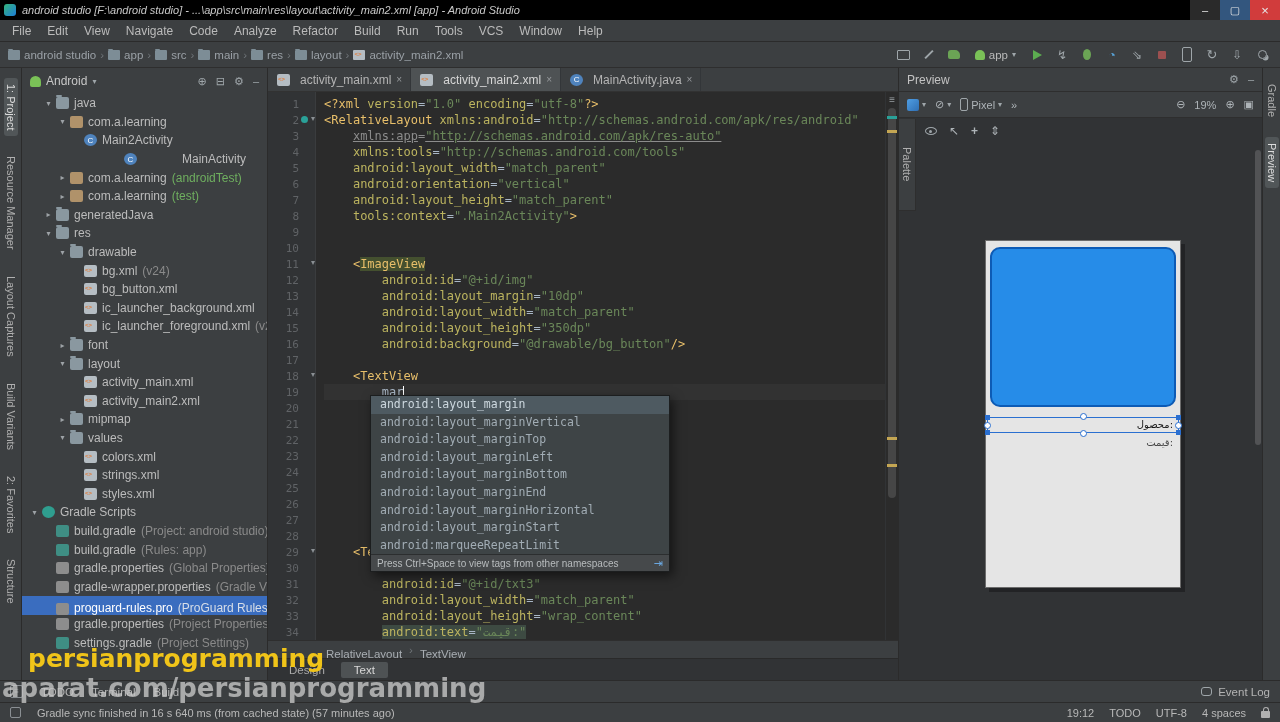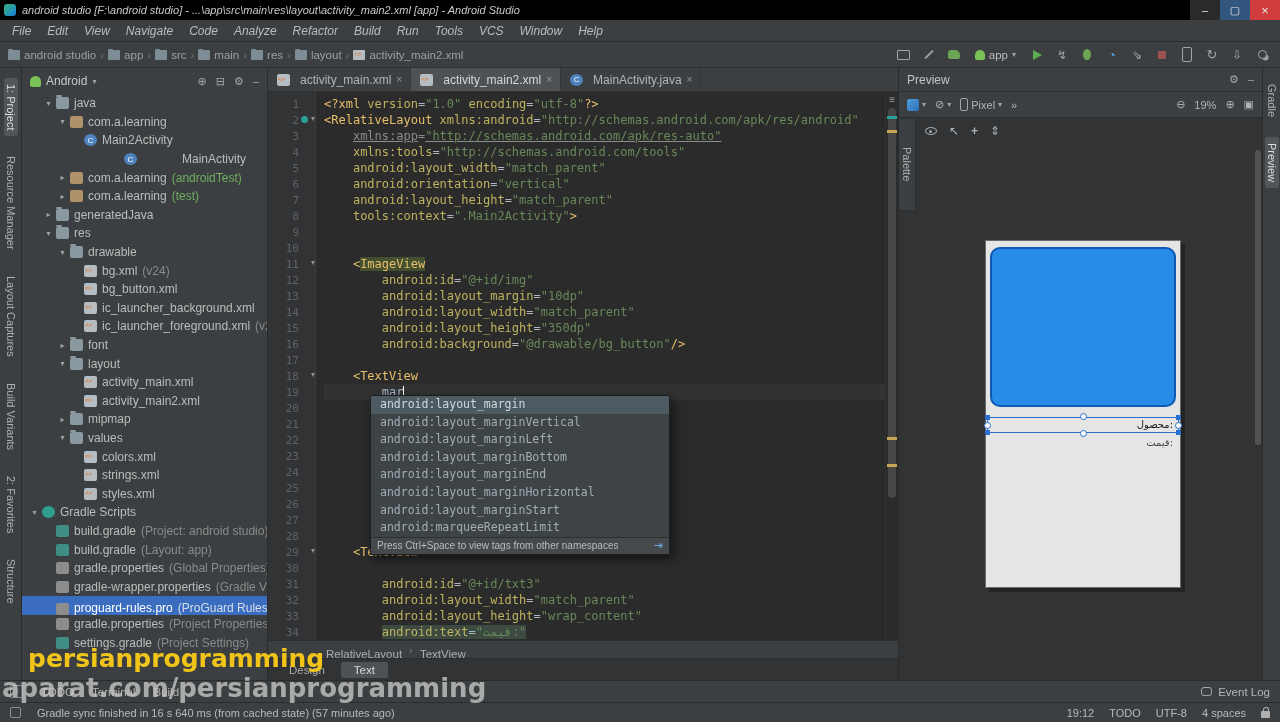--- a/index.html
+++ b/index.html
@@ -14,21 +14,21 @@
   .titlebar { height:20px; background:#000; display:flex; align-items:center; padding-left:4px; }
   .as-logo { width:12px; height:12px; border-radius:3px; background:linear-gradient(135deg,#35b57c,#1d7dd8); flex:none; }
   .title-text { font-size:11px; color:#c9c9c9; margin-left:6px; white-space:nowrap; overflow:hidden;font-style:italic; }
   .win-controls { margin-left:auto; display:flex; height:100%; flex:none; }
   .wbtn { width:30px; height:100%; display:flex; align-items:center; justify-content:center; font-size:11px; color:#e6e6e6; }
   .wbtn.min { background:#2a2a2a; } .wbtn.min::before { content:"–"; }
   .wbtn.max { background:#33567e; } .wbtn.max::before { content:"▢"; }
   .wbtn.close { background:#d13c3c; } .wbtn.close::before { content:"×"; font-size:13px; }
 
   
-  .menubar { height:22px; background:#3c3f41; border-bottom:1px solid #2b2b2b; display:flex; align-items:center; padding-left:4px;font-style:italic; }
+  .menubar { height:22px; background:#3c3f41; border-bottom:1px solid #2b2b2b; display:flex; align-items:center; padding-left:4px; }
   .mi { padding:0 8px; color:#bbbbbb; }
 
   
   .toolbar { height:26px; background:#3c3f41; border-bottom:1px solid #2e2e2e; display:flex; align-items:center; padding:0 8px; font-size:11.5px; }
   .tb-breadcrumb { display:flex; align-items:center; gap:4px; color:#9aa0a6; overflow:hidden; white-space:nowrap; }
   .bcitem { display:flex; align-items:center; gap:4px; }
   .bcsep { color:#6f7478; }
   .fic { width:12px; height:10px; border-radius:1px; background:#7d8d96; position:relative; flex:none; }
   .fic-folder::before { content:""; position: absolute; top:-2px; left:0; width:5px; height:2px; background:#7d8d96; border-radius:1px; }
   .fic-xml { background:#b5bdc3; }
@@ -405,21 +405,21 @@
         <div class="trow" style="padding-left: 20px;">
           <span class="tarrow"></span>
           <span class="tic tic-gradle-file"></span>
           <span class="tlabel">build.gradle</span>
           <span class="tsuffix">(Project: android studio)</span>
         </div>
         <div class="trow" style="padding-left: 20px;">
           <span class="tarrow"></span>
           <span class="tic tic-gradle-file"></span>
           <span class="tlabel">build.gradle</span>
-          <span class="tsuffix">(Layout: app)</span>
+          <span class="tsuffix">(Rules: app)</span>
         </div>
         <div class="trow" style="padding-left: 20px;">
           <span class="tarrow"></span>
           <span class="tic tic-props"></span>
           <span class="tlabel">gradle.properties</span>
           <span class="tsuffix">(Global Properties)</span>
         </div>
         <div class="trow" style="padding-left: 20px;">
           <span class="tarrow"></span>
           <span class="tic tic-props"></span>
@@ -581,20 +581,21 @@
         <div class="ethumb"></div>
         <div class="emark teal" style="top:24px"></div>
         <div class="emark" style="top:38px"></div>
         <div class="emark" style="top:345px"></div>
         <div class="emark" style="top:372px"></div>
       </div>
       <div class="popup">
         <div>
             <div class="citem csel">android:layout_margin</div>
             <div class="citem">android:layout_marginVertical</div>
+            <div class="citem">android:layout_marginTop</div>
             <div class="citem">android:layout_marginLeft</div>
             <div class="citem">android:layout_marginBottom</div>
             <div class="citem">android:layout_marginEnd</div>
             <div class="citem">android:layout_marginHorizontal</div>
             <div class="citem">android:layout_marginStart</div>
             <div class="citem">android:marqueeRepeatLimit</div>
           </div>
         <div class="chint">
           <span>Press Ctrl+Space to view tags from other namespaces</span>
           <span class="chint-ic">⇥</span>

